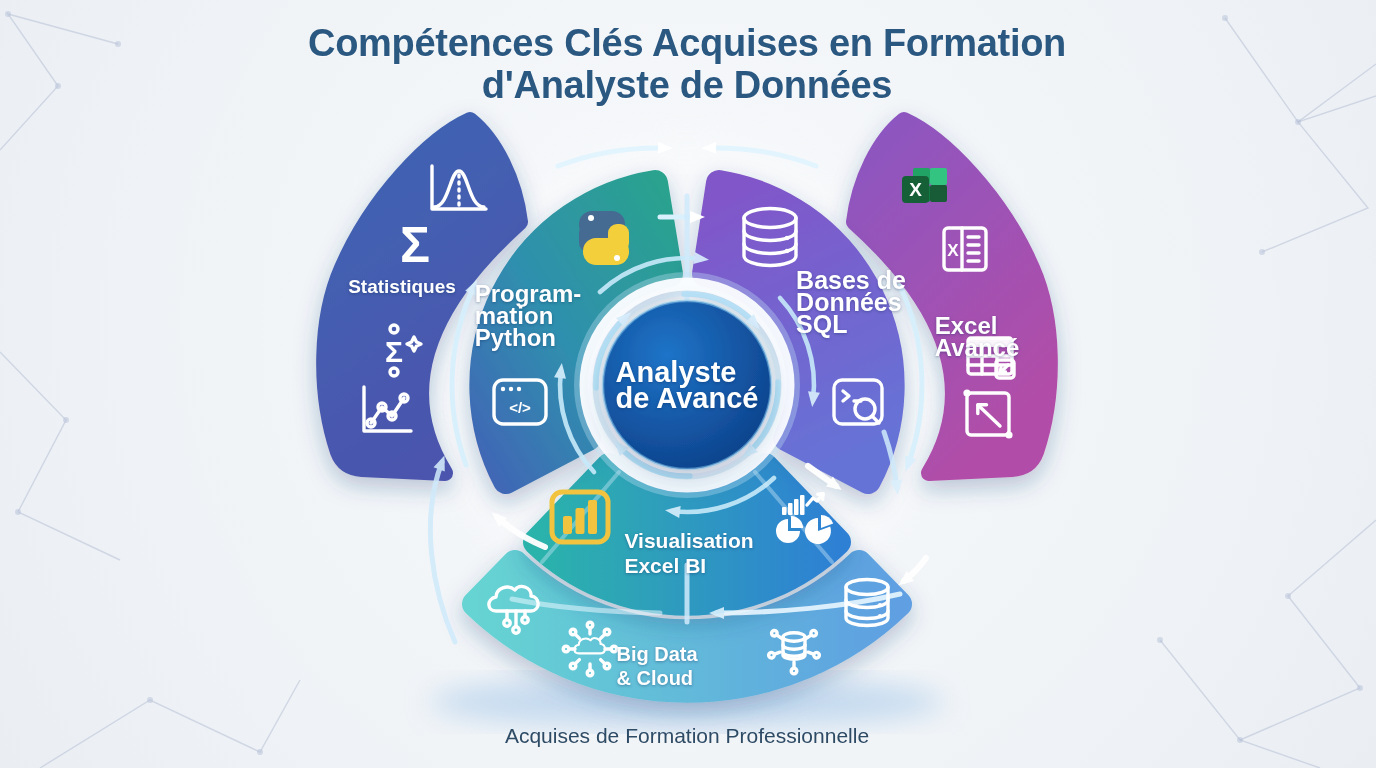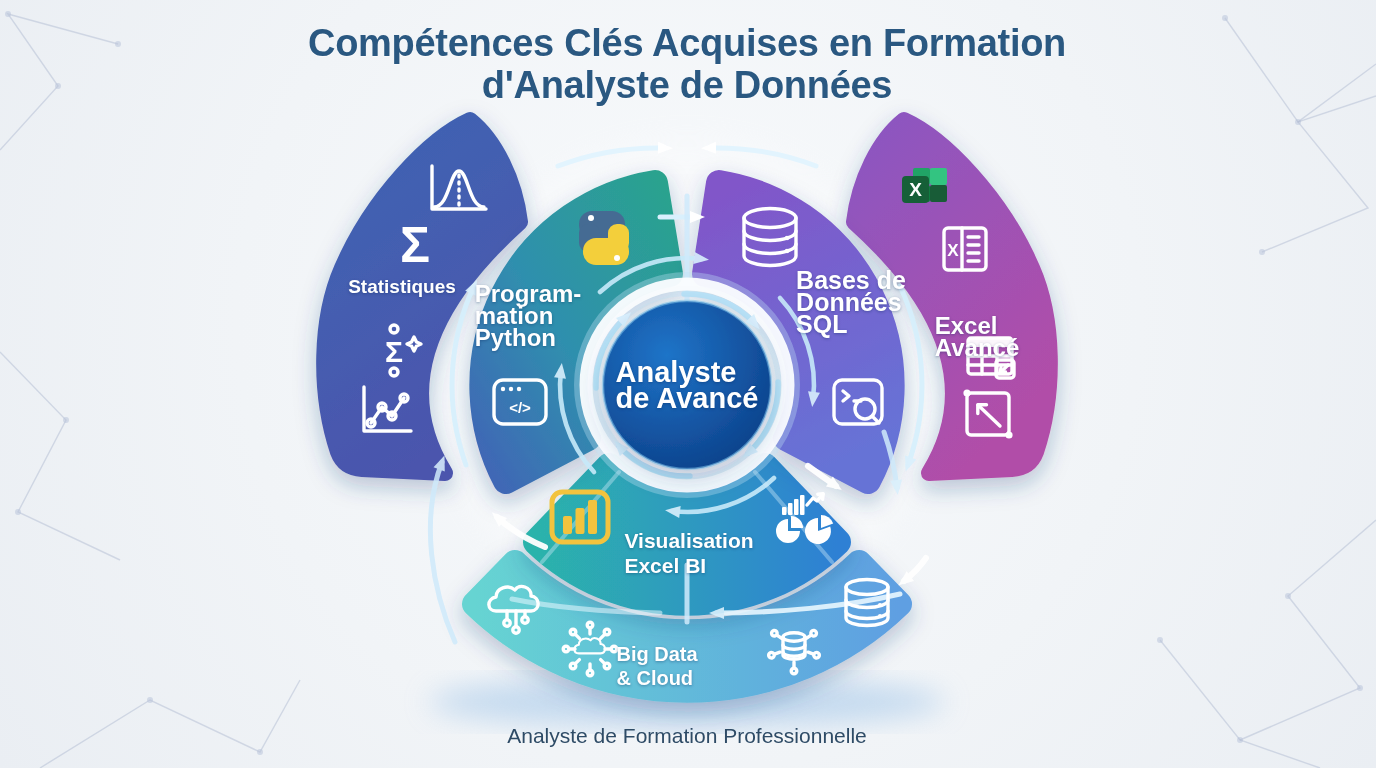--- a/index.html
+++ b/index.html
@@ -357,15 +357,15 @@
 <div class="lbl" style="left:689px;top:528px;font-size:21px;line-height:25px;">
   <span class="ln">Visualisation</span>
   <span class="ln">Excel BI</span>
 </div>
 
 <div class="lbl" style="left:657px;top:642px;font-size:20px;line-height:24px;">
   <span class="ln">Big Data</span>
   <span class="ln">&amp; Cloud</span>
 </div>
 
-<div class="caption">Analyste de Formation Professionnelle</div>
+<div class="caption">Acquises de Formation Professionnelle</div>
 
 </div>
 
 </body></html>

